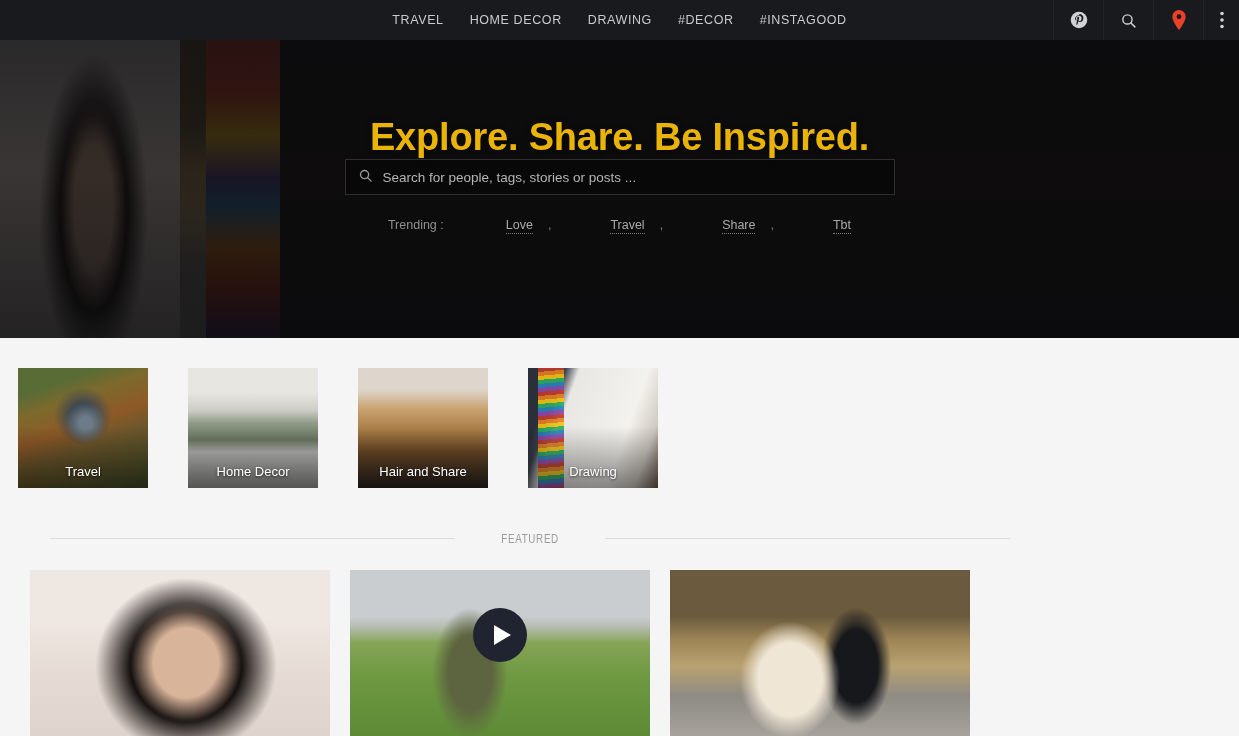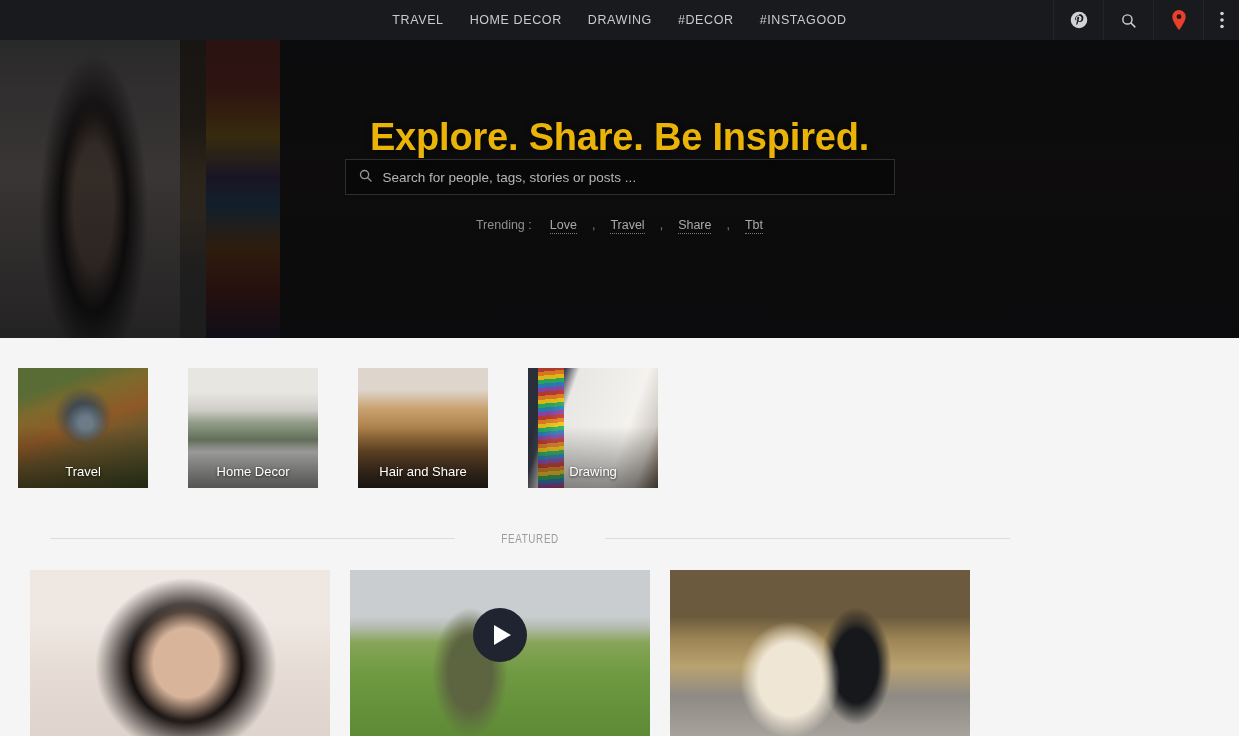--- a/index.html
+++ b/index.html
@@ -102,20 +102,21 @@
     display: flex; align-items: flex-start; gap: 8px;
     font-size: 12.5px;
     color: #8c8d8f;
   }
   .trending-label { margin-right: 10px; color: #8e8f91; }
   .trend-link {
     color: #a9aaac; text-decoration: none;
     border-bottom: 1px dotted #7d7e80;
     padding-bottom: 1px;
     cursor: pointer;
+    margin-left: 44px;
   }
   .trend-sep { color: #7d7e80; padding: 0 7px; }
 
   
   .categories {
     position: absolute; top: 368px; left: 18px;
     width: 1020px; height: 120px;
     display: flex; gap: 0px;
   }
   .cat {

